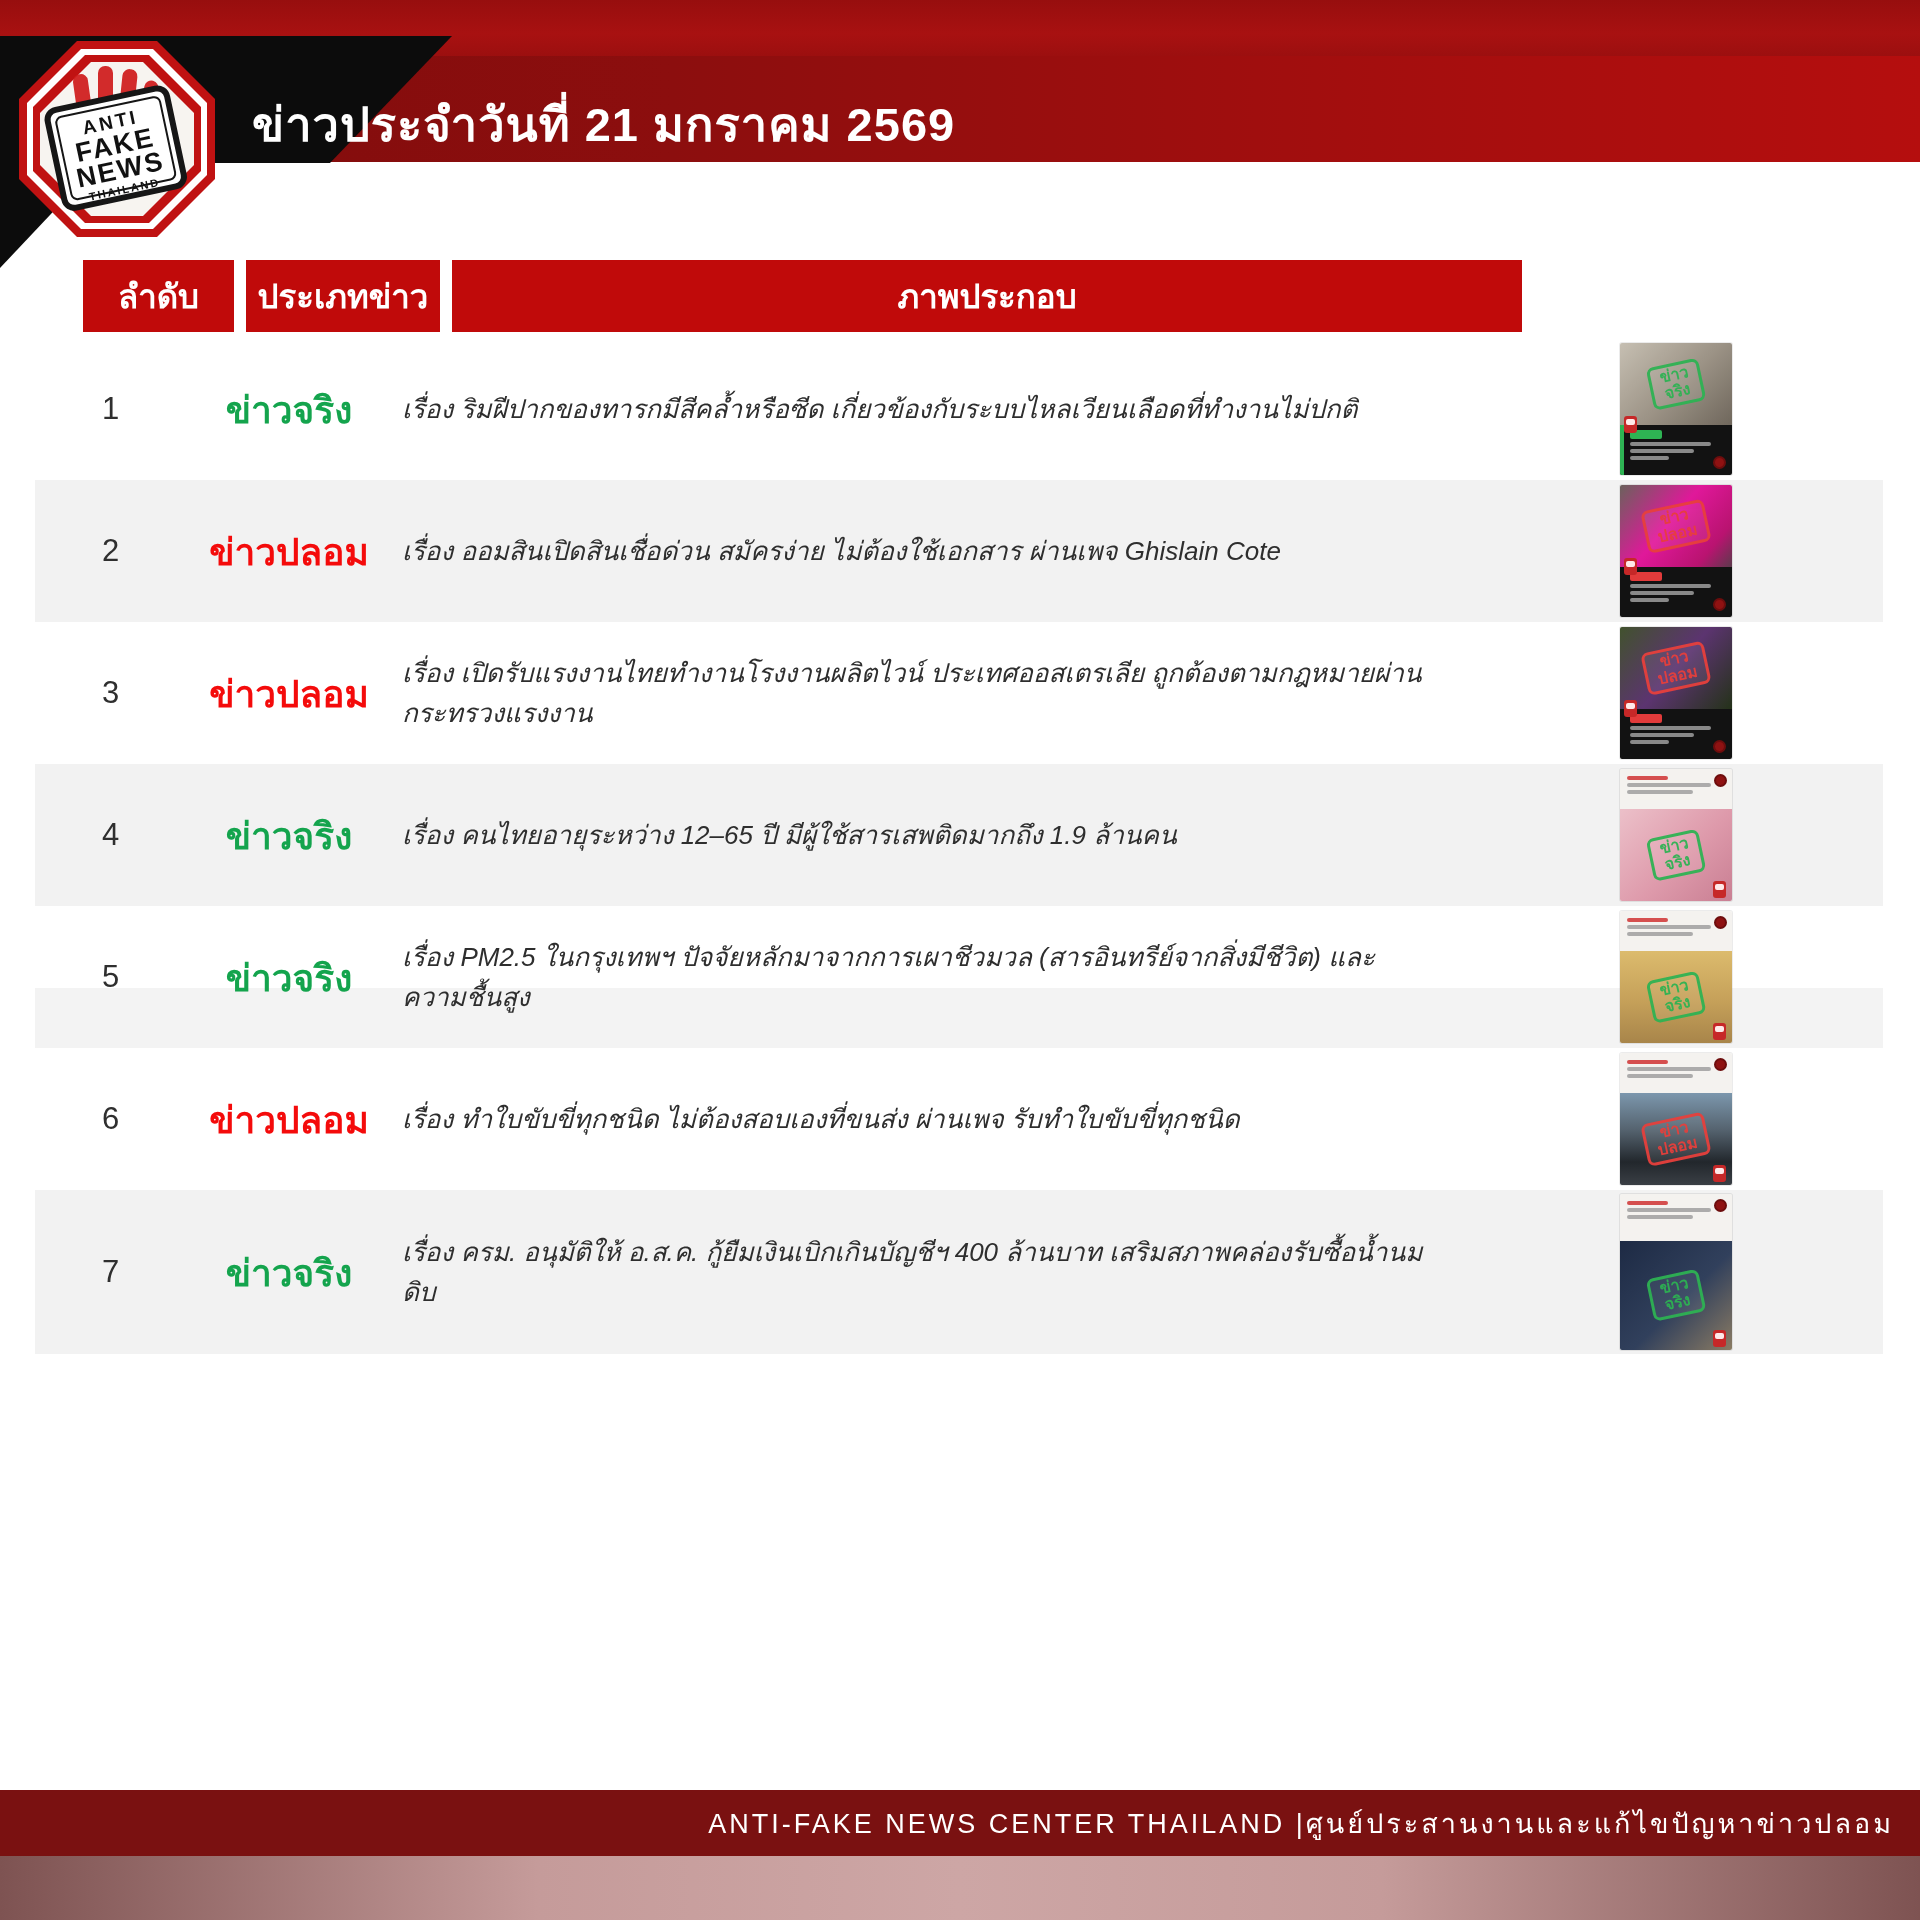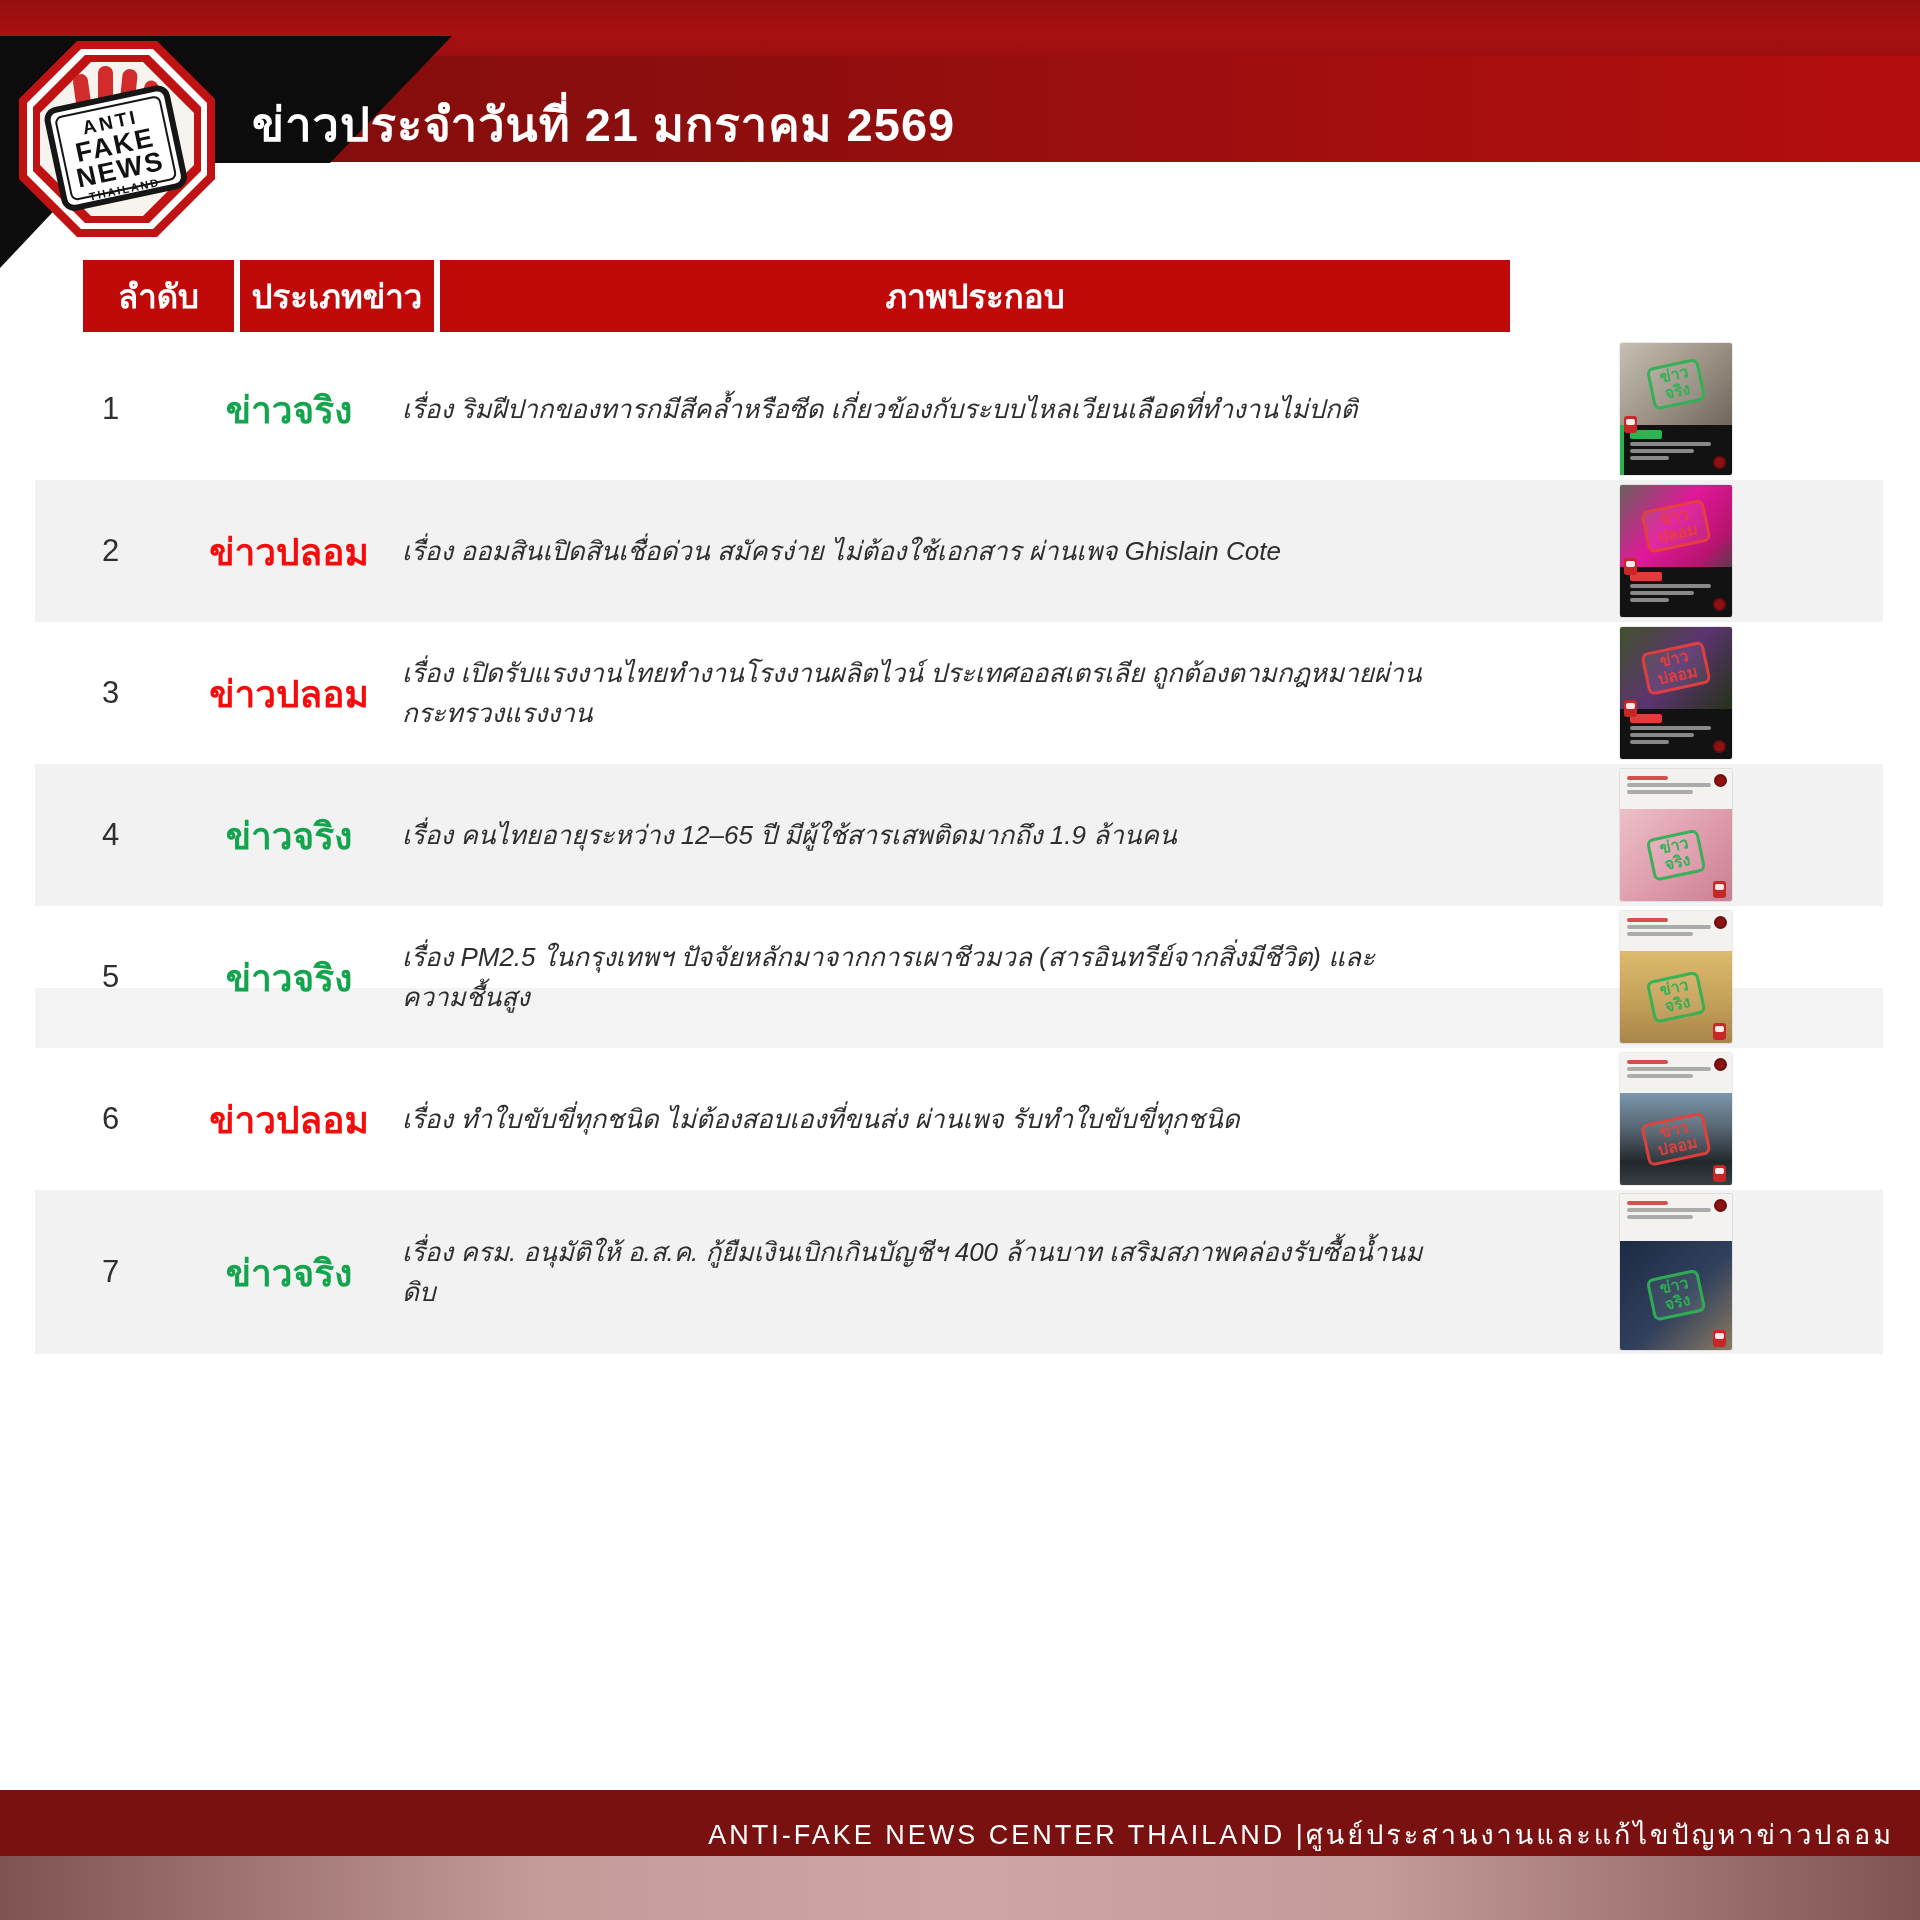--- a/index.html
+++ b/index.html
@@ -15,21 +15,21 @@
   .page-title { position:absolute; top:56px; left:252px; height:136px; display:flex; align-items:center;
                 color:#ffffff; font-size:47px; font-weight:bold; letter-spacing:1px; }
   .black-shape { position:absolute; top:36px; left:0; width:452px; height:127px; background:#0c0c0c;
                  clip-path:polygon(0 0,100% 0,73% 100%,0 100%); }
   .black-tail { position:absolute; top:162px; left:0; width:100px; height:106px; background:#0c0c0c;
                 clip-path:polygon(0 0,100% 0,0 100%); }
   .logo-wrap { position:absolute; top:36px; left:14px; width:206px; height:206px; }
 
   
   .thead { position:absolute; top:260px; left:35px; width:1538px; height:72px;
-           display:grid; grid-template-columns:151px 194px 1070px 415px; column-gap:6px;padding-left:48px; }
+           display:grid; grid-template-columns:151px 194px 1070px 415px; column-gap:12px;padding-left:48px; }
   .thead .hcell { background:#c00a0a; color:#ffffff; font-weight:bold; font-size:33px;
                   display:flex; align-items:center; justify-content:center; }
 
   .tbody { position:absolute; top:338px; left:35px; width:1848px; }
   .trow { display:grid; grid-template-columns:151px 194px 1070px 415px; column-gap:6px;
           min-height:142px; align-items:center; }
   .trow.tall { min-height:164px; }
   .bg-white { background:#ffffff; }
   .bg-gray  { background:#f2f2f2; }
   .bg-split { background:linear-gradient(180deg,#ffffff 0%,#ffffff 58%,#f3f3f3 58%,#f3f3f3 100%); }
@@ -74,21 +74,21 @@
   .p1 { background:linear-gradient(135deg,#c6bfb2 0%,#9a9184 55%,#6f675c 100%); }
   .p2 { background:linear-gradient(130deg,#6b625c 0%,#e0189a 45%,#b91370 80%,#5c3a4c 100%); }
   .p3 { background:linear-gradient(130deg,#41522d 0%,#5c3470 50%,#243219 100%); }
   .p4 { background:linear-gradient(135deg,#ecc0c9 0%,#de9aab 55%,#c97f93 100%); }
   .p5 { background:linear-gradient(180deg,#dcbb6d 0%,#c5a059 55%,#a8854a 100%); }
   .p6 { background:linear-gradient(180deg,#7c97ad 0%,#55636f 40%,#22272c 75%,#3a3f45 100%); }
   .p7 { background:linear-gradient(135deg,#1d2a44 0%,#31405c 55%,#8a7b63 100%); }
 
   
   .footer-bar { position:absolute; top:1790px; left:0; width:1920px; height:66px; background:#7a1111;
-                display:flex; align-items:flex-end; justify-content:flex-end; padding-right:26px;
+                display:flex; align-items:center; justify-content:flex-end; padding-right:26px;
                 color:#ffffff; font-size:27px; letter-spacing:3px; }
   .bottom-strip { position:absolute; top:1856px; left:0; width:1920px; height:64px;
                   background:linear-gradient(90deg,#7e5352 0%,#c59b9a 28%,#cda6a5 50%,#c59b9a 72%,#7e5352 100%); }
 </style>
 </head>
 <body>
 
 <div class="top-strip"></div>
 <div class="title-band"></div>
 <div class="black-shape"></div>

